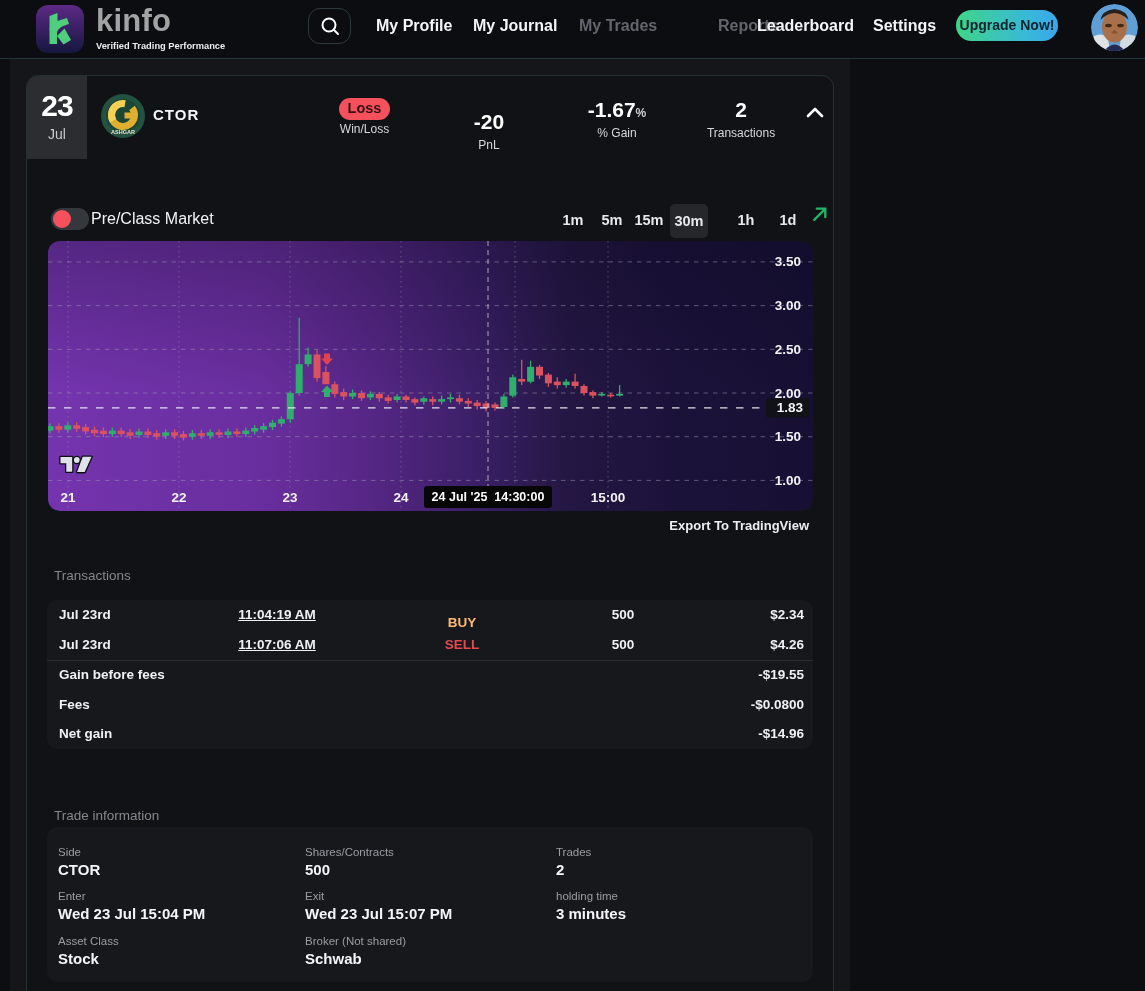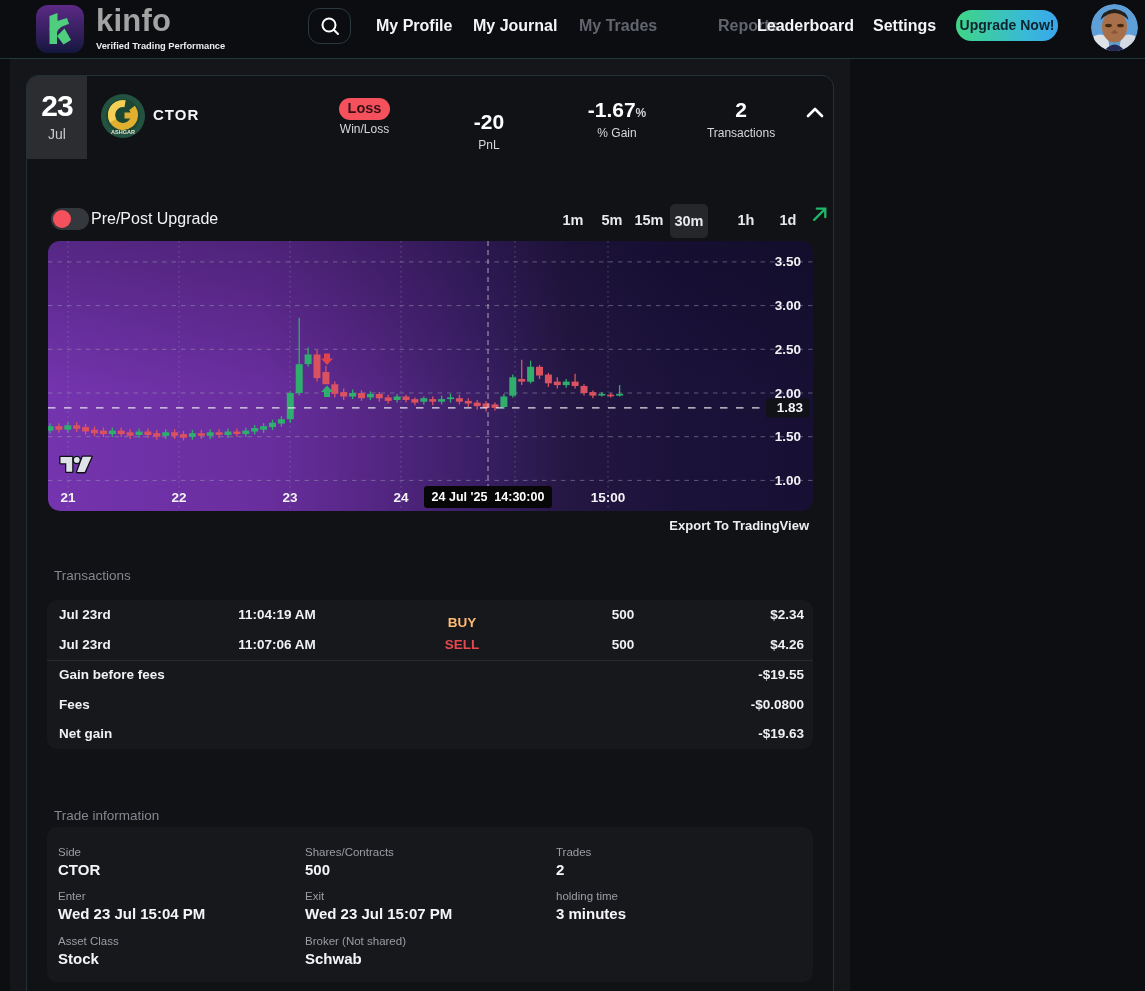--- a/index.html
+++ b/index.html
@@ -32,21 +32,21 @@
 .toggle .knob { position:absolute; left:2px; top:2px; width:18px; height:18px; border-radius:50%; background:#f4515c; }
 .togglelbl { position:absolute; left:40px; top:2px; font-size:16px; color:#f2f2f4; }
 .tf { position:absolute; top:0; height:24px; line-height:24px; text-align:center; font-size:14.5px; font-weight:bold; color:#e8e8ec; }
 .tf.sel { background:#26272b; border-radius:5px; height:34px; line-height:34px; top:-4px; }
 .chartwrap { position:absolute; left:21px; top:165px; width:765px; height:270px; border-radius:12px; overflow:hidden; }
 .exportlink { position:absolute; left:0; top:442px; width:782px; text-align:right; font-size:13px; font-weight:bold; color:#eeeef0; }
 .seclbl { position:absolute; left:27px; font-size:13.5px; color:#85878e; }
 .tablebox { position:absolute; left:20px; width:766px; background:#17181c; border-radius:10px; }
 .trow { position:absolute; left:0; width:766px; height:30px; }
 .trow .c1 { position:absolute; left:12px; top:7px; font-size:13.5px; font-weight:bold; color:#f1f1f3; }
-.trow .c2 { position:absolute; left:150px; top:7px; width:160px; text-align:center; font-size:13.5px; font-weight:bold; color:#f1f1f3; }
+.trow .c2 { position:absolute; left:150px; top:7px; width:160px; text-align:center; font-size:13.5px; font-weight:bold; color:#f1f1f3;text-decoration:underline; }
 .trow .c3 { position:absolute; left:375px; top:7px; width:80px; text-align:center; font-size:13.5px; font-weight:bold; }
 .trow .c4 { position:absolute; left:536px; top:7px; width:80px; text-align:center; font-size:13.5px; font-weight:bold; color:#f1f1f3; }
 .trow .c5 { position:absolute; right:9px; top:7px; font-size:13.5px; font-weight:bold; color:#f1f1f3; }
 .buy { color:#fdba74;margin-top:8px; } .sell { color:#e5484d; }
 .tinfo-col { position:absolute; top:0; }
 .tinfo .lbl { font-size:11.5px; color:#9b9da4; }
 .tinfo .val { font-size:15px; font-weight:bold; color:#f5f5f7; margin-top:3px; }
 </style>
 </head>
 <body>
@@ -83,21 +83,21 @@
         <div class="v">2</div>
         <div class="l">Transactions</div>
       </div>
     <svg class="chev" width="20" height="14" viewBox="0 0 20 14">
         <path d="M3 10 L10 3 L17 10" stroke="#fff" stroke-width="2.6" fill="none" stroke-linecap="round" stroke-linejoin="round"></path>
       </svg>
     <div class="togglerow">
       <div class="toggle">
           <div class="knob"></div>
         </div>
-      <div class="togglelbl">Pre/Post Upgrade</div>
+      <div class="togglelbl">Pre/Class Market</div>
       <div class="tf" style="left:509px; width:26px;">1m</div>
       <div class="tf" style="left:547px; width:28px;">5m</div>
       <div class="tf" style="left:581px; width:34px;">15m</div>
       <div class="tf sel" style="left:619px; width:38px;">30m</div>
       <div class="tf" style="left:682px; width:26px;">1h</div>
       <div class="tf" style="left:724px; width:26px;">1d</div>
       <svg style="position:absolute;left:760px;top:-3px;" width="18" height="18" viewBox="0 0 17 17">
           <path d="M3 14 L13 4 M5.5 3.5 H13.5 V11.5" stroke="#21b568" stroke-width="2.2" fill="none" stroke-linecap="round"></path>
         </svg>
     </div>
@@ -309,21 +309,21 @@
       <div class="trow" style="top:60px;">
           <span class="c1">Gain before fees</span>
           <span class="c5">-$19.55</span>
         </div>
       <div class="trow" style="top:90px;">
           <span class="c1">Fees</span>
           <span class="c5">-$0.0800</span>
         </div>
       <div class="trow" style="top:119px;">
           <span class="c1">Net gain</span>
-          <span class="c5">-$19.63</span>
+          <span class="c5">-$14.96</span>
         </div>
     </div>
     <div class="seclbl" style="top:732px;">Trade information</div>
     <div class="tablebox tinfo" style="top:751px; height:155px;">
       <div class="tinfo-col" style="left:11px;">
         <div style="position:absolute;left:0;top:19px;width:240px;">
             <div class="lbl">Side</div>
             <div class="val">CTOR</div>
           </div>
         <div style="position:absolute;left:0;top:63px;width:240px;">

